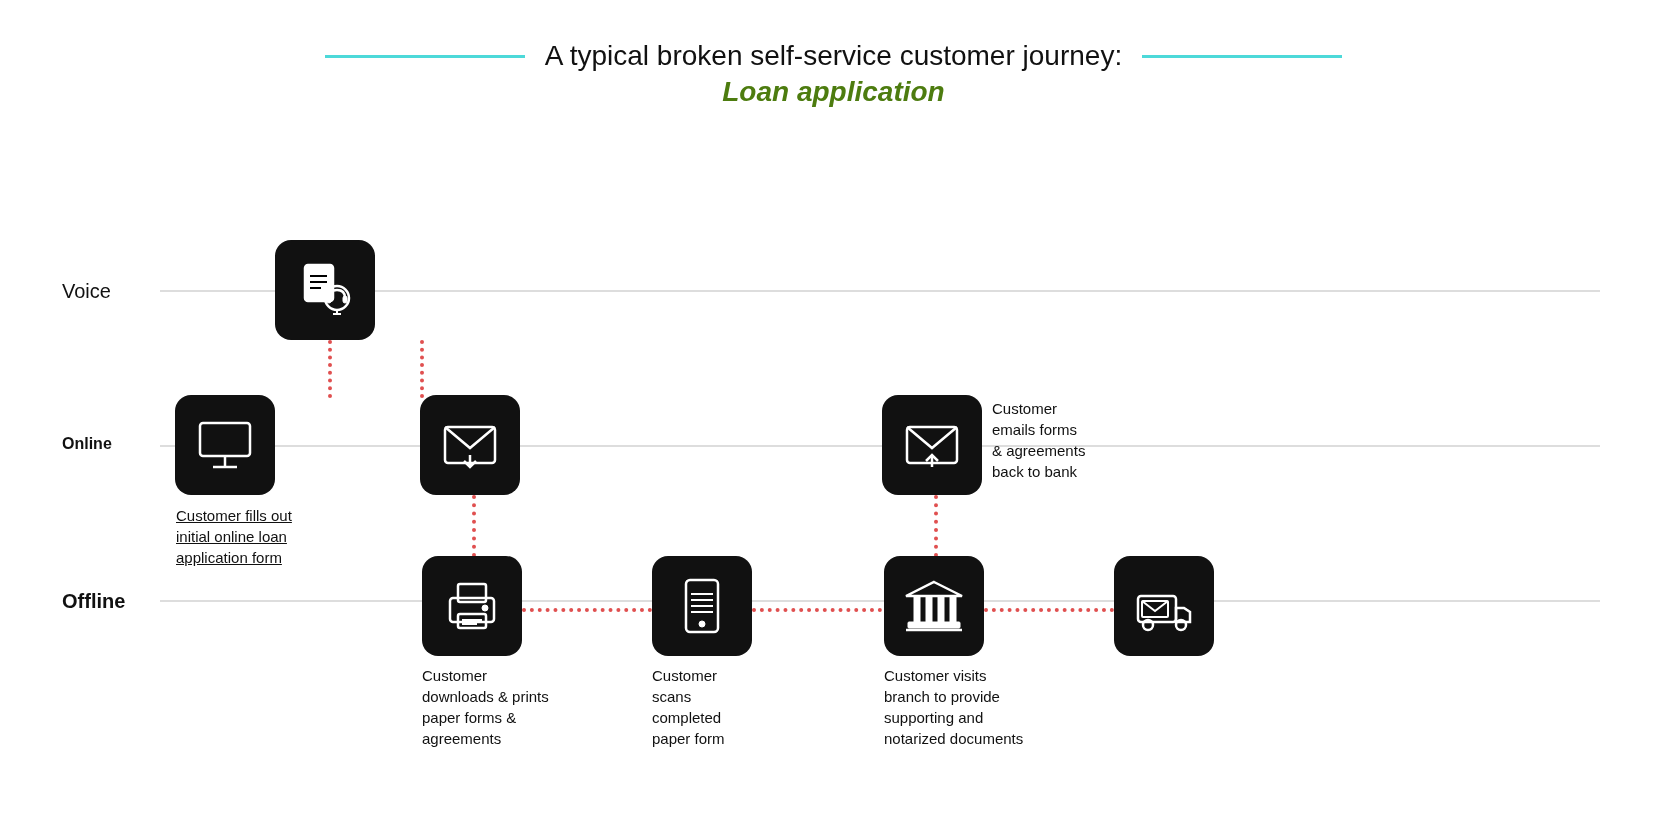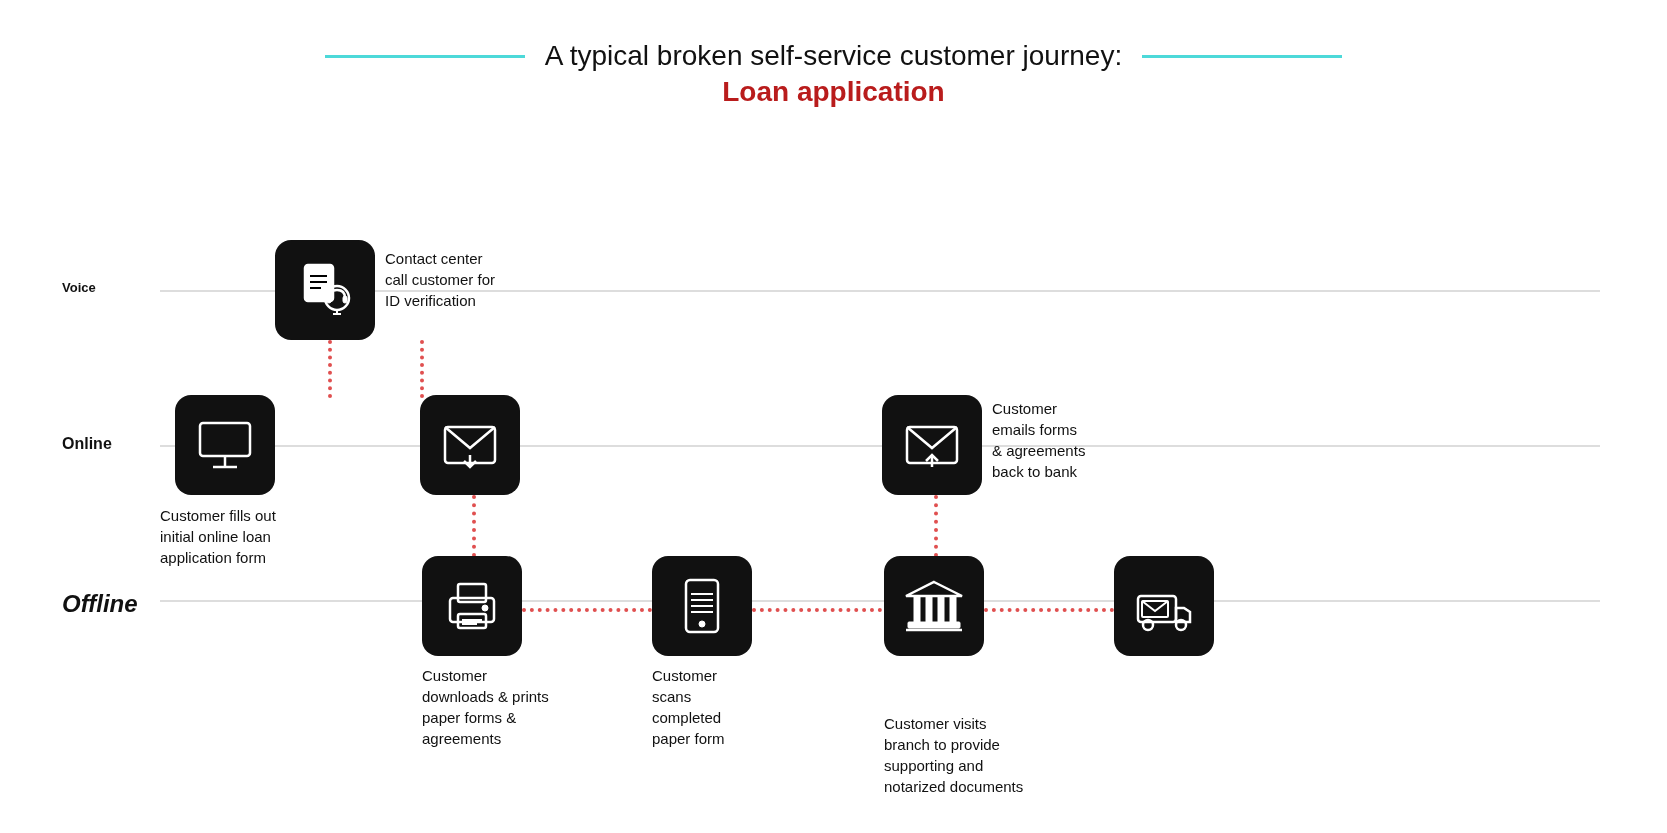--- a/index.html
+++ b/index.html
@@ -42,23 +42,24 @@
 
     .title-text {
       font-size: 28px;
       font-weight: 400;
       color: #111;
     }
 
     .title-bold {
       font-size: 28px;
       font-weight: 700;
-      color: #b91c1c;
+      color: #4d7c0f;
       text-align: center;
       margin-top: 4px;
+      font-style: italic;
     }
 
     .channel-label {
       font-size: 20px;
       font-weight: 700;
       color: #111;
       position: absolute;
       left: 0;
     }
 
@@ -115,25 +116,25 @@
 
   <div class="title-section">
     <div class="title-line-container">
       <div class="title-line"></div>
       <span class="title-text">A typical broken self-service customer journey:</span>
       <div class="title-line"></div>
     </div>
     <div class="title-bold">Loan application</div>
   </div>
 
-  <div class="channel-label" style="position:absolute; left:62px; top:280px; font-size:13px; font-weight:700;">Voice</div>
+  <div class="channel-label" style="position:absolute; left:62px; top:280px; font-size:20px; font-weight:400;">Voice</div>
 
   <div class="channel-label" style="position:absolute; left:62px; top:435px; font-size:16px; font-weight:700;">Online</div>
 
-  <div class="channel-label" style="position:absolute; left:62px; top:590px; font-size:24px; font-weight:700;font-style:italic;">Offline</div>
+  <div class="channel-label" style="position:absolute; left:62px; top:590px; font-size:20px; font-weight:700;">Offline</div>
 
   <div class="h-line" style="left:160px; top:290px; width:1440px;"></div>
 
   <div class="h-line" style="left:160px; top:445px; width:1440px;"></div>
 
   <div class="h-line" style="left:160px; top:600px; width:1440px;"></div>
 
   <div class="icon-box" style="left:275px; top:240px;">
     <svg viewBox="0 0 60 60" fill="none" xmlns="http://www.w3.org/2000/svg">
 
@@ -146,31 +147,30 @@
 
       <circle cx="42" cy="38" r="12" fill="none" stroke="white" stroke-width="2.5"></circle>
       <path d="M34 38 Q34 30 42 30 Q50 30 50 38" fill="none" stroke="white" stroke-width="2.5"></path>
       <rect x="32" y="36" width="4" height="7" rx="2" fill="white"></rect>
       <rect x="48" y="36" width="4" height="7" rx="2" fill="white"></rect>
 
       <line x1="42" y1="50" x2="42" y2="54" stroke="white" stroke-width="2"></line>
       <line x1="38" y1="54" x2="46" y2="54" stroke="white" stroke-width="2"></line>
     </svg>
   </div>
-  <div class="step-label" style="left:385px; top:248px; width:200px;">Contact center<br>call customer for<br>ID verification</div>
 
   <div class="icon-box" style="left:175px; top:395px;">
     <svg viewBox="0 0 60 60" fill="none" xmlns="http://www.w3.org/2000/svg">
 
       <rect x="5" y="8" width="50" height="33" rx="3" fill="none" stroke="white" stroke-width="2.5"></rect>
       <line x1="30" y1="41" x2="30" y2="52" stroke="white" stroke-width="2.5"></line>
       <line x1="18" y1="52" x2="42" y2="52" stroke="white" stroke-width="2.5"></line>
     </svg>
   </div>
-  <div class="step-label" style="left:160px; top:505px; width:170px;">Customer fills out<br>initial online loan<br>application form</div>
+  <div class="step-label" style="left:176px; top:505px; width:170px;text-decoration:underline;">Customer fills out<br>initial online loan<br>application form</div>
 
   <div class="dot-line-v" style="left:328px; top:340px; height:58px;"></div>
 
   <div class="dot-line-v" style="left:420px; top:340px; height:58px;"></div>
 
   <div class="icon-box" style="left:420px; top:395px;">
     <svg viewBox="0 0 60 60" fill="none" xmlns="http://www.w3.org/2000/svg">
 
       <rect x="5" y="12" width="50" height="36" rx="3" fill="none" stroke="white" stroke-width="2.5"></rect>
       <polyline points="5,12 30,33 55,12" fill="none" stroke="white" stroke-width="2.5"></polyline>
@@ -239,21 +239,21 @@
 
       <rect x="10" y="20" width="6" height="26" fill="white"></rect>
       <rect x="22" y="20" width="6" height="26" fill="white"></rect>
       <rect x="34" y="20" width="6" height="26" fill="white"></rect>
       <rect x="46" y="20" width="6" height="26" fill="white"></rect>
 
       <rect x="4" y="46" width="52" height="6" rx="1" fill="white"></rect>
       <line x1="2" y1="54" x2="58" y2="54" stroke="white" stroke-width="2.5"></line>
     </svg>
   </div>
-  <div class="step-label" style="left:884px; top:665px; width:190px;margin-top:48px;">Customer visits<br>branch to provide<br>supporting and<br>notarized documents</div>
+  <div class="step-label" style="left:884px; top:665px; width:190px;">Customer visits<br>branch to provide<br>supporting and<br>notarized documents</div>
 
   <div class="dot-line" style="left:984px; top:608px; width:130px;"></div>
 
   <div class="icon-box" style="left:1114px; top:556px;">
     <svg viewBox="0 0 60 60" fill="none" xmlns="http://www.w3.org/2000/svg">
 
       <rect x="4" y="20" width="38" height="26" rx="3" fill="none" stroke="white" stroke-width="2.5"></rect>
 
       <path d="M42,32 L42,46 L56,46 L56,36 L50,32 Z" fill="none" stroke="white" stroke-width="2.5"></path>
 

